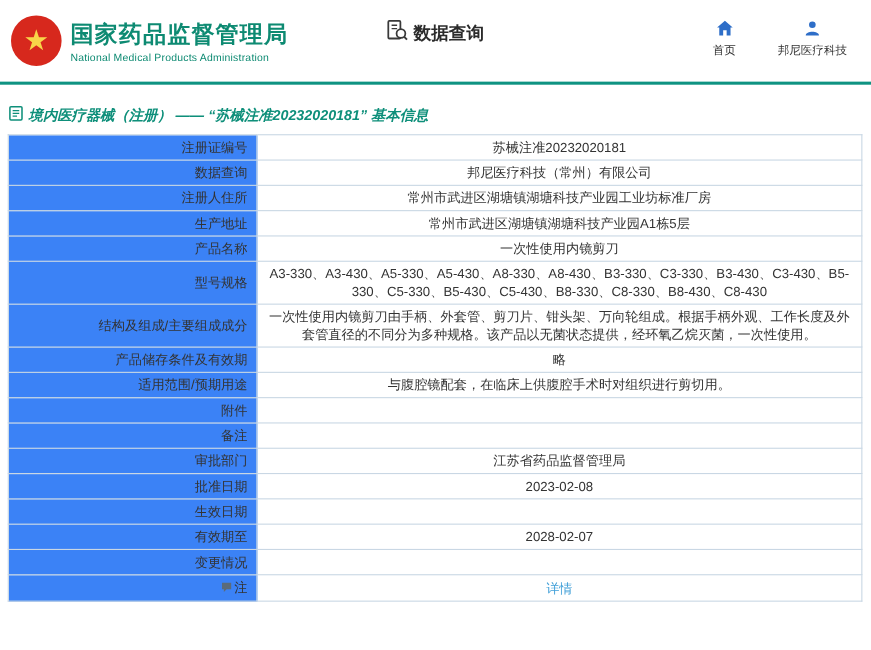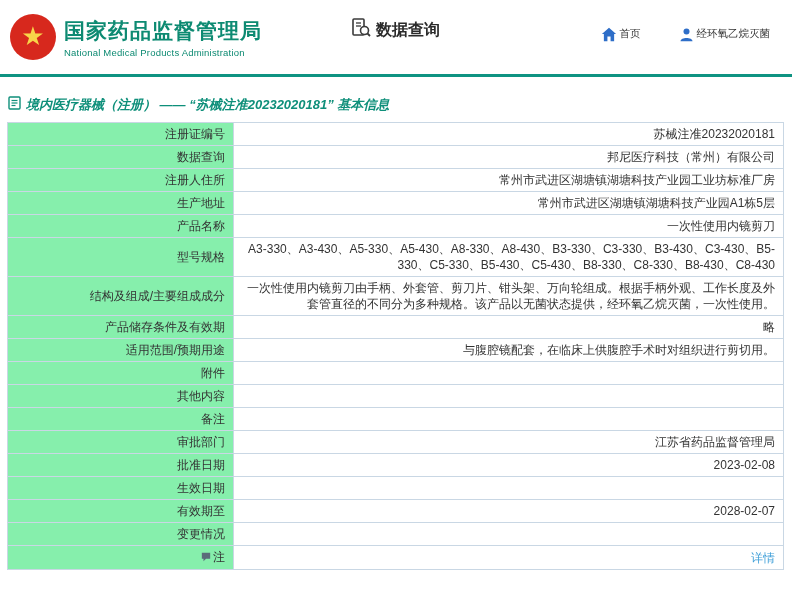--- a/index.html
+++ b/index.html
@@ -26,21 +26,21 @@
   .title-cn{ font-size:21px; font-weight:bold; color:#0d8a72; letter-spacing:1px; }
   .title-en{ font-size:9.5px; color:#0d8a72; margin-top:2px; letter-spacing:0.2px; }
 
   .section-tab{
     display:flex; align-items:center; margin-left:88px; margin-top:-14px;
   }
   .section-tab .txt{ font-size:16px; font-weight:bold; color:#2b2b2b; margin-left:4px;text-align:right; }
 
   .topnav{ margin-left:auto; display:flex; gap:38px; padding-right:8px; margin-top:-4px; }
   .nav-item{
-    display:flex; flex-direction:row; align-items:flex-start; gap:3px;
+    display:flex; flex-direction:column; align-items:center; gap:3px;
     cursor:pointer; font-size:10.5px; color:#333;
   }
 
   .teal-line{ height:3px; background:#0f9382; }
 
   
   .breadcrumb{
     display:flex; align-items:flex-start; gap:5px;
     padding:19px 0 8px 8px;
     font-size:13px; font-weight:bold; color:#0e8f7a;font-style:italic;
@@ -52,23 +52,23 @@
     width:777px; margin-left:7px;
   }
   table.info td{
     border:1px solid #c9d7e4;
     font-size:12px; line-height:16px;
     padding:3px 8px; height:21px;
     vertical-align:middle; word-break:break-all;
   }
   td.lbl{
     width:226px; text-align:right; color:#333; padding-right:12px;
-    background:#86efac;
-  }
-  td.val{ text-align:right; color:#333; }
+    background:#3b82f6;
+  }
+  td.val{ text-align:center; color:#333; }
   .link{ color:#3f9fd8; cursor:pointer; text-decoration:none; }
   .note-icon{ display:inline-block; vertical-align:-1px; margin-right:2px; }
 </style>
 </head>
 <body>
 
 <div class="topbar">
   <div class="brand">
     <div class="emblem">
       <span class="star">★</span>
@@ -101,21 +101,21 @@
       </span>
       <span>首页</span>
     </div>
     <div class="nav-item">
       <span>
         <svg width="15" height="15" viewBox="0 0 20 20">
           <circle cx="10" cy="6" r="4" fill="#2e6ec8"></circle>
           <path d="M2 19 C2 13 18 13 18 19 Z" fill="#2e6ec8"></path>
         </svg>
       </span>
-      <span>经环氧乙烷灭菌</span>
+      <span>邦尼医疗科技</span>
     </div>
   </div>
 </div>
 
 <div class="teal-line"></div>
 
 <div class="breadcrumb">
   <span>
     <svg width="13" height="14" viewBox="0 0 13 14">
       <rect x="1" y="1" width="11" height="12" rx="1" fill="none" stroke="#0e8f7a" stroke-width="1.4"></rect>
@@ -163,24 +163,20 @@
     </tr>
     <tr>
       <td class="lbl">适用范围/预期用途</td>
       <td class="val">与腹腔镜配套，在临床上供腹腔手术时对组织进行剪切用。</td>
     </tr>
     <tr>
       <td class="lbl">附件</td>
       <td class="val"></td>
     </tr>
     <tr>
-      <td class="lbl">其他内容</td>
-      <td class="val"></td>
-    </tr>
-    <tr>
       <td class="lbl">备注</td>
       <td class="val"></td>
     </tr>
     <tr>
       <td class="lbl">审批部门</td>
       <td class="val">江苏省药品监督管理局</td>
     </tr>
     <tr>
       <td class="lbl">批准日期</td>
       <td class="val">2023-02-08</td>

